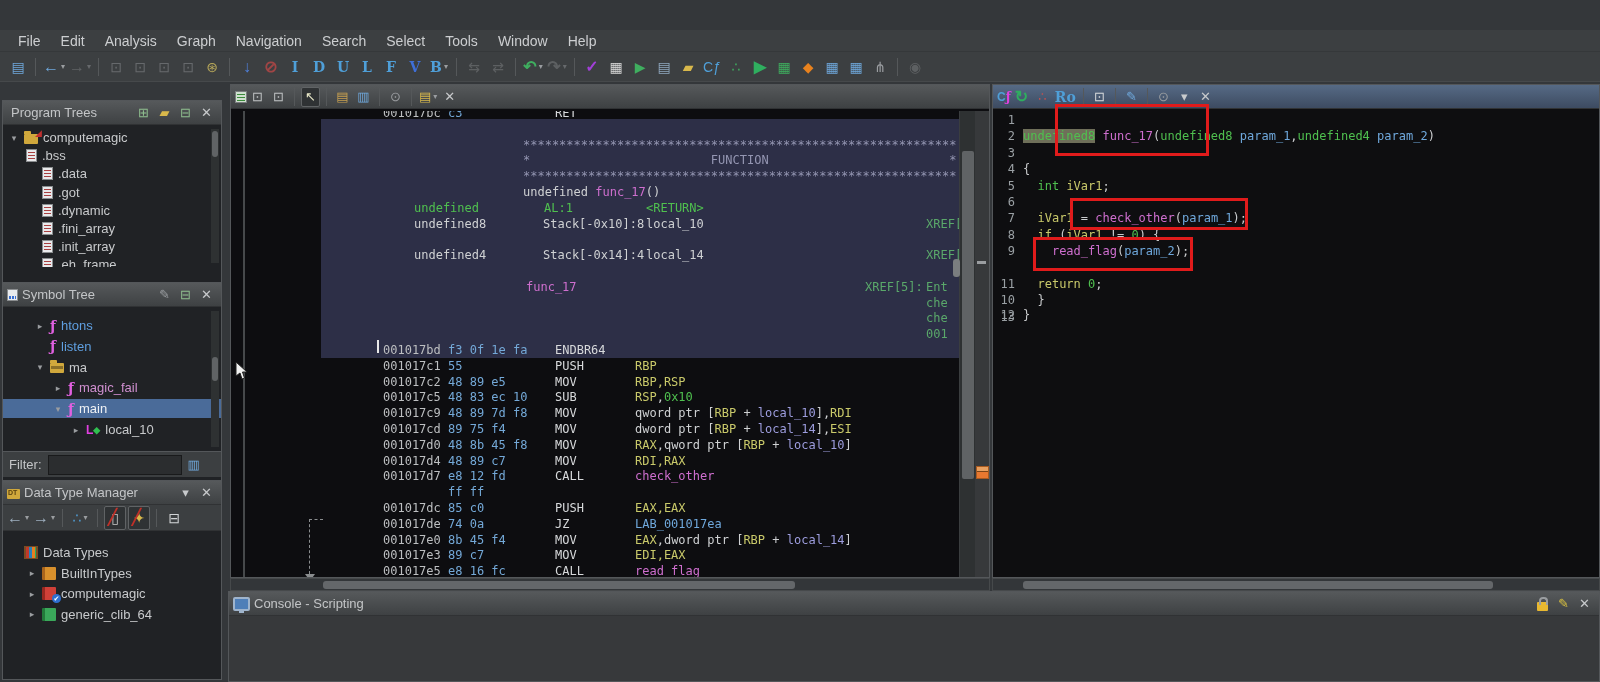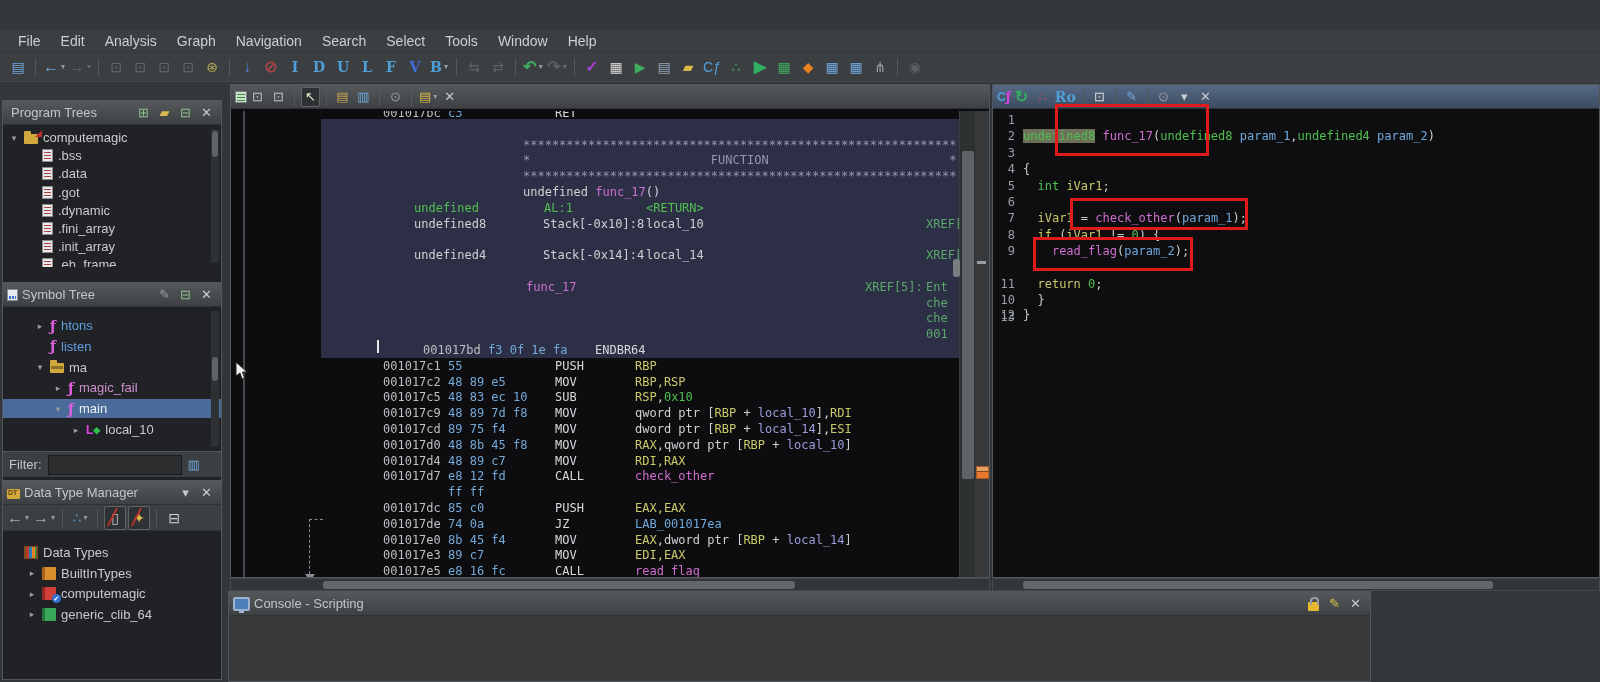--- a/index.html
+++ b/index.html
@@ -299,21 +299,21 @@
             <span class="gly" style="color: rgb(200, 202, 204);">✕</span>
           </span>
         </span>
     </div>
     <div style="position:absolute;left:0;top:24px;right:0;height:142px;overflow:hidden;">
         <div class="trow" style="top: 3px; padding-left: 6px;">
           <span class="texp">▾</span>
           <span class="tic folder-red-icon"></span>
           <span class="tlab ">computemagic</span>
         </div>
-        <div class="trow" style="top: 21.2px; padding-left: 24px;">
+        <div class="trow" style="top: 21.2px; padding-left: 8px;">
           <span class="texp"></span>
           <span class="tic page-icon"></span>
           <span class="tlab ">.bss</span>
         </div>
         <div class="trow" style="top: 39.4px; padding-left: 24px;">
           <span class="texp"></span>
           <span class="tic page-icon"></span>
           <span class="tlab ">.data</span>
         </div>
         <div class="trow" style="top: 57.6px; padding-left: 24px;">
@@ -552,21 +552,21 @@
           </div>
           <div class="lrow" style="top: 183.6px;">
             <span class="seg c-605"><span class="tk-x">che</span></span>
           </div>
           <div class="lrow" style="top: 199.4px;">
             <span class="seg c-605"><span class="tk-x">che</span></span>
           </div>
           <div class="lrow" style="top: 215.2px;">
             <span class="seg c-605"><span class="tk-x">001</span></span>
           </div>
-          <div class="lrow" style="top: 231px; margin-left: 40px;">
+          <div class="lrow" style="top: 231px;">
             <span class="seg c-addr"><span class="tk-a">001017bd</span></span>
             <span class="seg c-bytes"><span class="tk-b">f3 0f 1e fa</span></span>
             <span class="seg c-mn"><span class="tk-m">ENDBR64</span></span>
           </div>
           <div class="lrow" style="top: 246.8px;">
             <span class="seg c-addr"><span class="tk-a">001017c1</span></span>
             <span class="seg c-bytes"><span class="tk-b">55</span></span>
             <span class="seg c-mn"><span class="tk-m">PUSH</span></span>
             <span class="seg c-op"><span class="tk-r">RBP</span></span>
           </div>
@@ -713,21 +713,21 @@
           <div class="dline" style="top: 166px;"><span class="lnum">11</span><span class="dcode"><span class="dk-plain">  </span><span class="dk-kw">return</span><span class="dk-plain"> </span><span class="dk-num">0</span><span class="dk-plain">;</span></span></div>
           <div class="dline" style="top: 197px;"><span class="lnum">12</span><span class="dcode"><span class="dk-plain">}</span></span></div>
           <div class="dline" style="top: 198.8px;"><span class="lnum">13</span><span class="dcode"></span></div>
         </div>
     </div>
   </div>
   <div class="hscroll" style="left:992px;top:578px;width:608px;">
     <div class="hthumb" style="left:30px;width:470px;"></div>
   </div>
 
-  <div class="panel" id="console" style="left:228px;top:591px;width:1143px;height:91px;">
+  <div class="panel" id="console" style="left:228px;top:591px;width:1372px;height:91px;">
     <div class="phead">
       <span class="tic monitor-icon"></span>
       <span class="ptitle">Console - Scripting</span>
       <span class="hicons">
           <span class="tbtn">
             <span class="lockic"></span>
           </span>
           <span class="tbtn">
             <span class="gly" style="color: rgb(216, 192, 64);">✎</span>
           </span>

